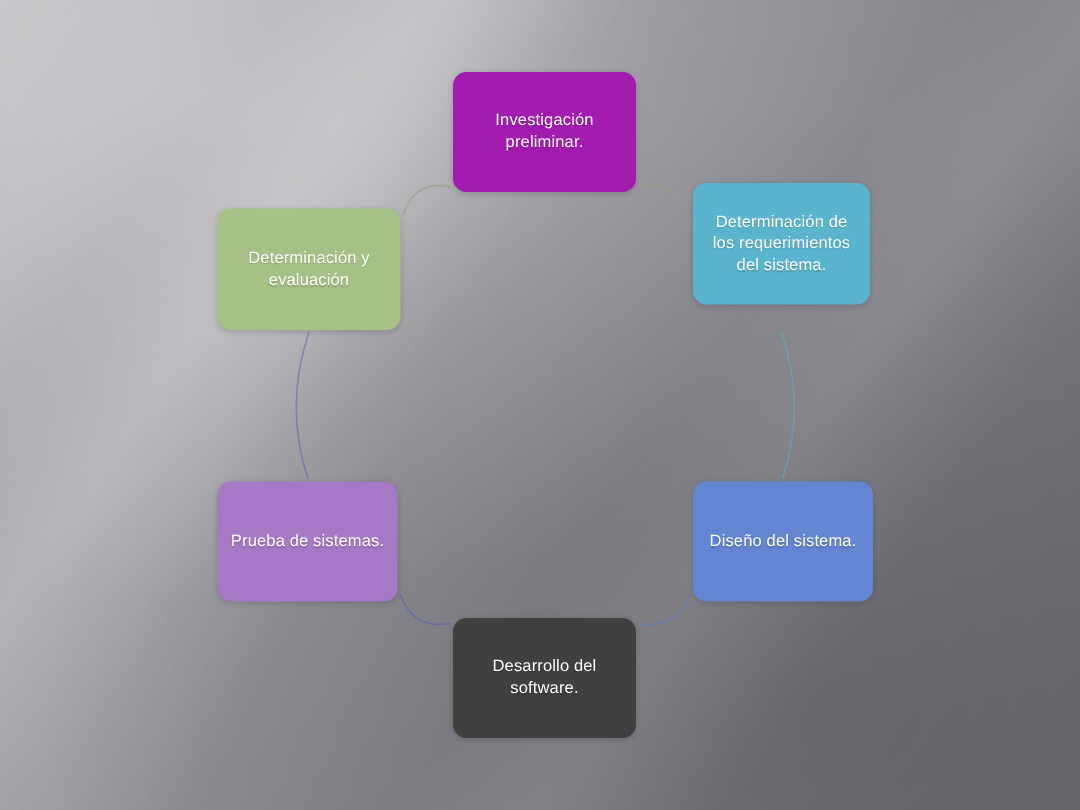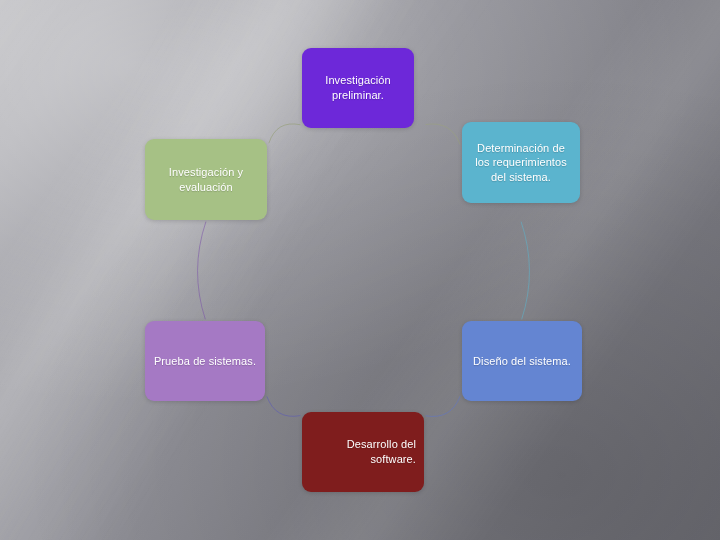--- a/index.html
+++ b/index.html
@@ -129,32 +129,32 @@
     <g id="connector-paths">
         <path d="M 269.0 142.8 Q 276.5 119.9 300.0 124.7" fill="none" stroke="#8f9b6e" stroke-width="1" stroke-opacity="0.55" stroke-linecap="round"></path>
         <path d="M 426.0 124.5 Q 451.1 120.5 460.0 144.2" fill="none" stroke="#9aa37c" stroke-width="1" stroke-opacity="0.55" stroke-linecap="round"></path>
         <path d="M 521.2 222.0 Q 537.5 270.6 521.8 319.0" fill="none" stroke="#5bb4ce" stroke-width="1" stroke-opacity="0.55" stroke-linecap="round"></path>
         <path d="M 460.0 396.5 Q 451.1 420.0 426.0 415.9" fill="none" stroke="#5f74c8" stroke-width="1" stroke-opacity="0.55" stroke-linecap="round"></path>
         <path d="M 300.0 415.7 Q 275.4 420.0 267.0 396.7" fill="none" stroke="#5a57b8" stroke-width="1" stroke-opacity="0.55" stroke-linecap="round"></path>
         <path d="M 205.2 319.0 Q 189.5 270.6 205.8 222.0" fill="none" stroke="#7a52a8" stroke-width="1" stroke-opacity="0.55" stroke-linecap="round"></path>
       </g>
   </svg>
 
-  <div class="node" id="node-0" style="left: 302px; top: 48px; width: 112px; height: 80px; background: #6d28d9;">
+  <div class="node" id="node-0" style="left: 302px; top: 48px; width: 122px; height: 80px; background: #a21caf;">
     <span>Investigación preliminar.</span>
   </div>
   <div class="node" id="node-1" style="left: 462px; top: 122px; width: 118px; height: 81px; background: rgb(91, 180, 206);">
     <span>Determinación de los requerimientos del sistema.</span>
   </div>
   <div class="node" id="node-2" style="left: 462px; top: 321px; width: 120px; height: 80px; background: rgb(100, 133, 210); text-align: center;">
     <span>Diseño del sistema.</span>
   </div>
-  <div class="node" id="node-3" style="left: 302px; top: 412px; width: 122px; height: 80px; background: #7f1d1d; text-align: right;">
+  <div class="node" id="node-3" style="left: 302px; top: 412px; width: 122px; height: 80px; background: #404040;">
     <span>Desarrollo del software.</span>
   </div>
   <div class="node" id="node-4" style="left: 145px; top: 321px; width: 120px; height: 80px; background: rgb(165, 121, 196);">
     <span>Prueba de sistemas.</span>
   </div>
   <div class="node" id="node-5" style="left: 145px; top: 139px; width: 122px; height: 81px; background: rgb(166, 193, 133);">
-    <span>Investigación y evaluación</span>
+    <span>Determinación y evaluación</span>
   </div>
 
 </div>
 
 </body></html>

